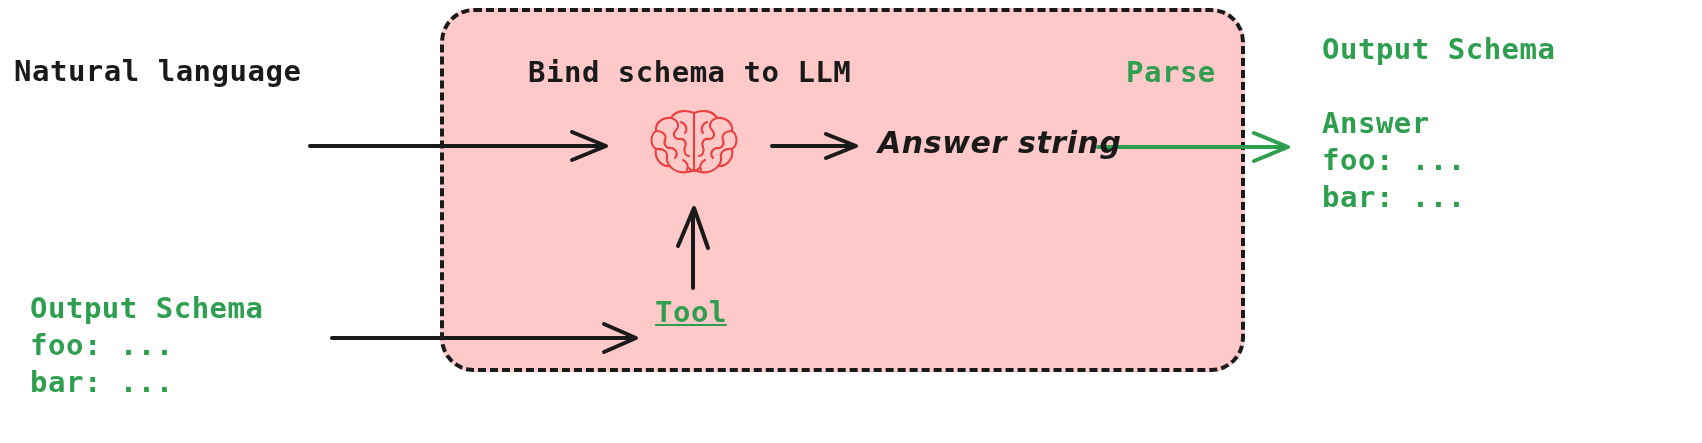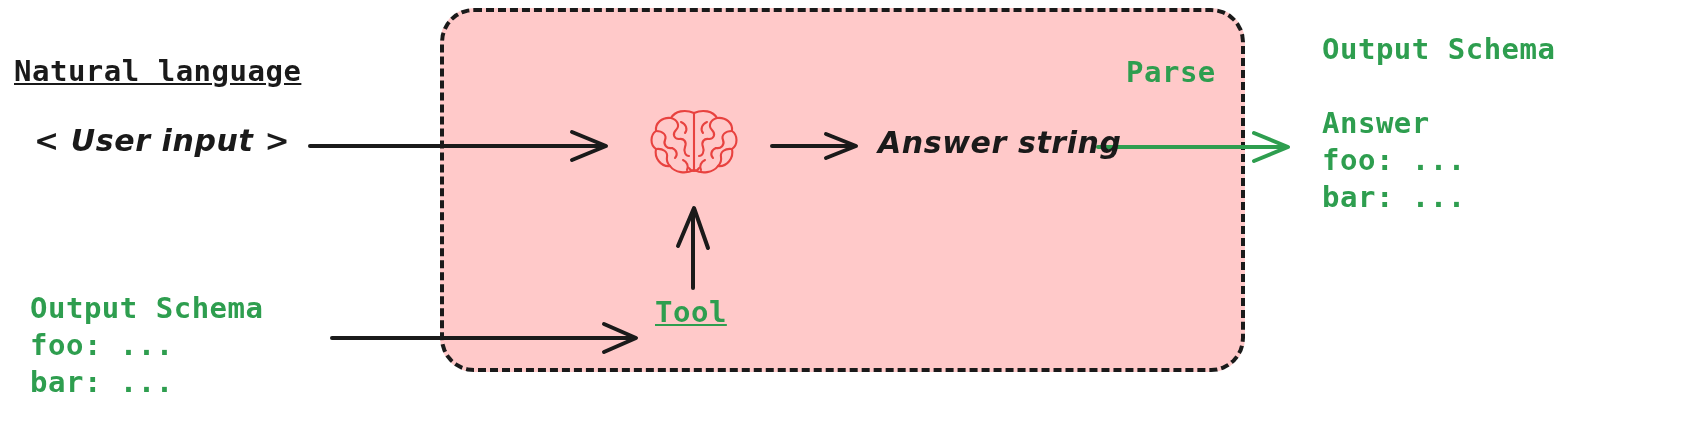--- a/index.html
+++ b/index.html
@@ -43,21 +43,21 @@
   .hand {
     font-family: "DejaVu Sans", "Liberation Sans", sans-serif;
     font-weight: 700;
     font-style: italic;
     letter-spacing: 0.6px;
   }
   .black { color: #1a1a1a; }
   .green { color: #2E9E4F; }
 
   
-  #natural-language   { left: 14px;   top: 53px;  font-size: 29px; text-decoration: underline; }
+  #natural-language   { left: 14px;   top: 53px;  font-size: 29px; }
   #user-input         { left: 34px;   top: 122px; font-size: 30px; }
   #schema-left        { left: 30px;   top: 290px; font-size: 29px; }
   #bind-schema        { left: 528px;  top: 54px;  font-size: 29px; }
   #parse-label        { left: 1126px; top: 54px;  font-size: 29px; }
   #answer-string      { left: 878px;  top: 124px; font-size: 30px; }
   #tool-label         { left: 655px;  top: 294px; font-size: 29px; text-decoration: underline; }
   #schema-right       { left: 1322px; top: 31px;  font-size: 29px; }
 
   
   #arrows {
@@ -138,26 +138,26 @@
       <path d="M68 40 C63 42 62 47 65 50"></path>
       <path d="M59 14 C54 16 52 21 55 25"></path>
       <path d="M57 52 C53 54 51 58 53 62"></path>
 
       <path d="M41 60 C43 64 49 64 51 60"></path>
     </g>
   </svg>
 
   <div class="txt mono black" id="natural-language">Natural language</div>
 
-  <div class="txt hand black" id="user-input">&lt; User input &gt;</div>
 
   <div class="txt mono green" id="schema-left">Output Schema
 foo: ...
 bar: ...</div>
 
+  <div class="txt mono black" id="bind-schema">Bind schema to LLM</div>
 
   <div class="txt mono green" id="parse-label">Parse</div>
 
   <div class="txt hand black" id="answer-string">Answer string</div>
 
   <div class="txt mono green" id="tool-label">Tool</div>
 
   <div class="txt mono green" id="schema-right">Output Schema
 
 Answer

